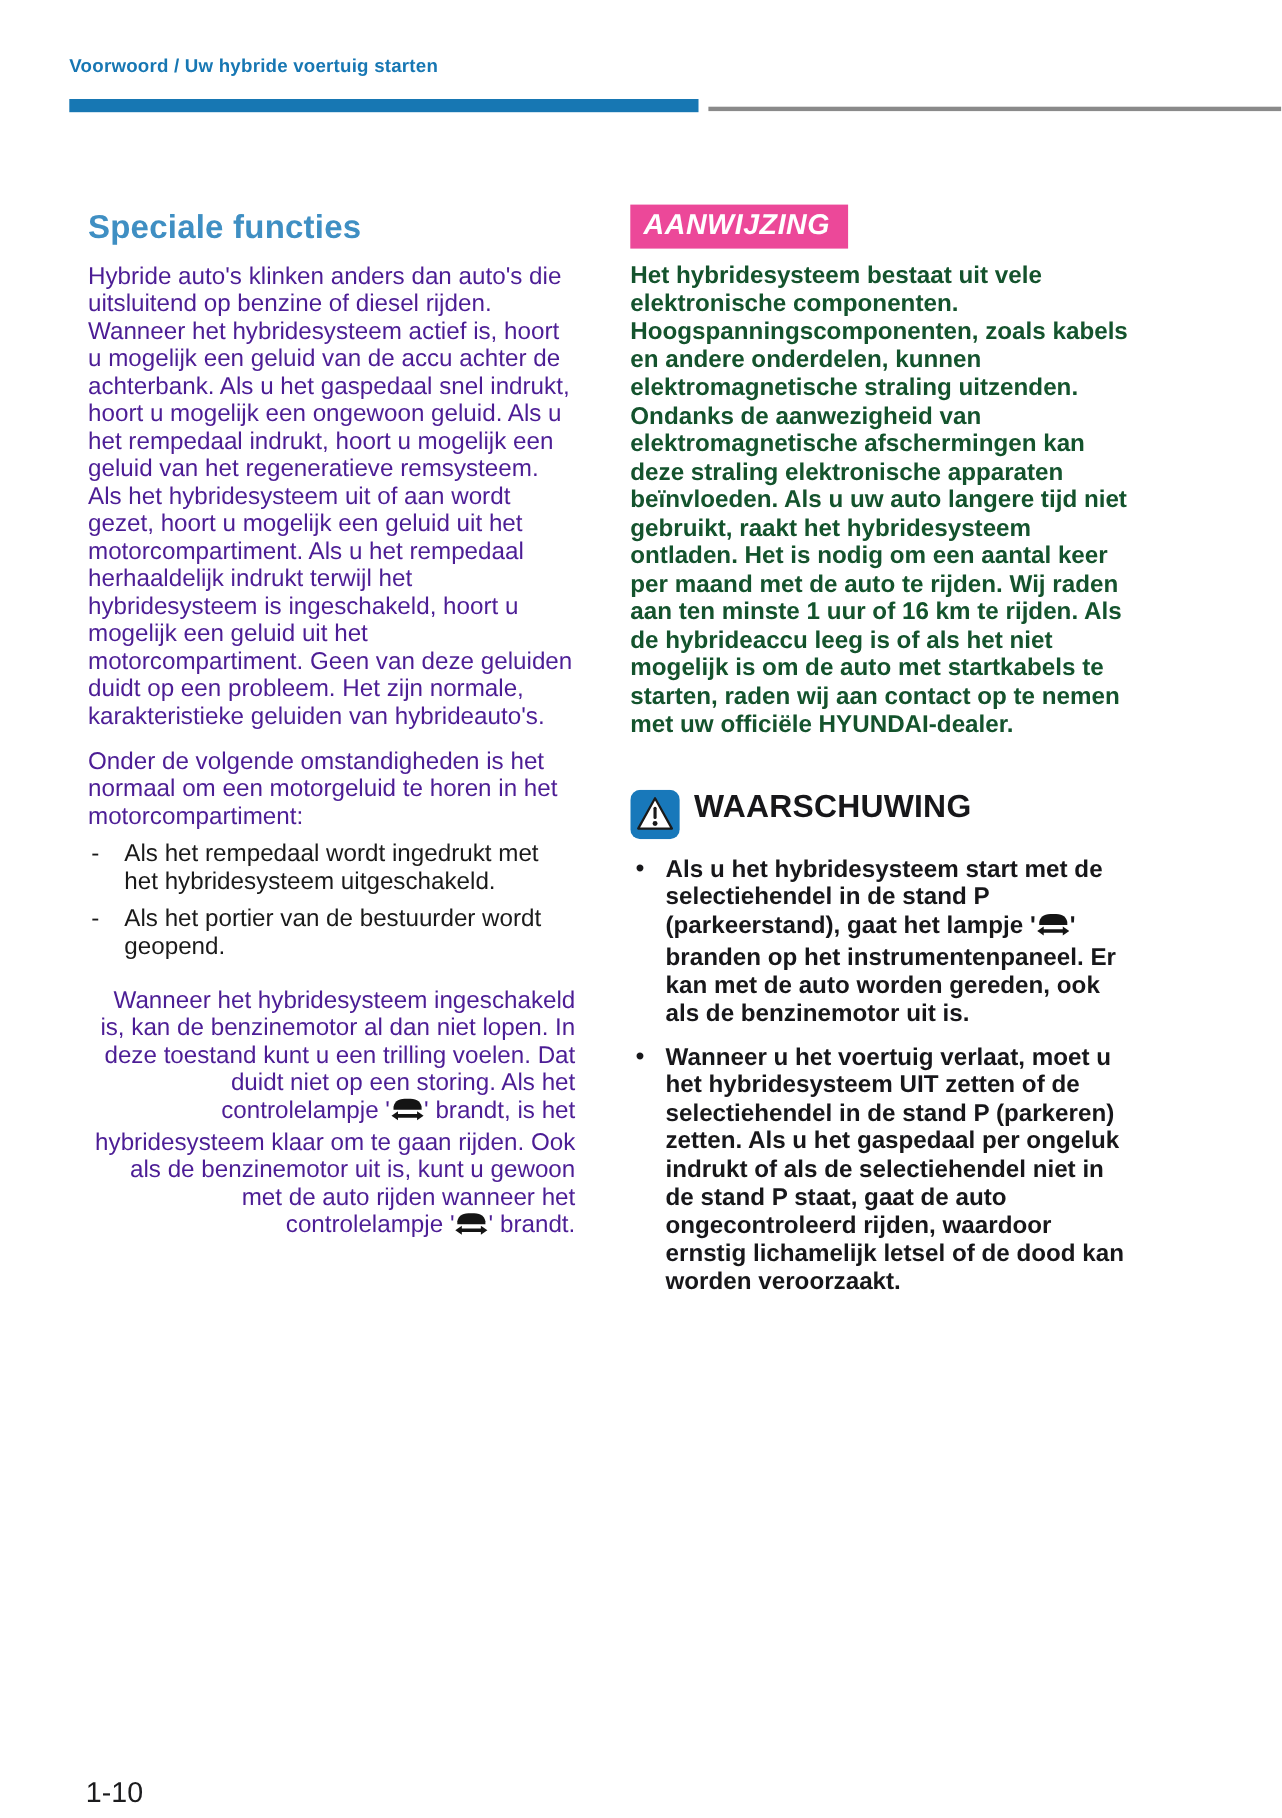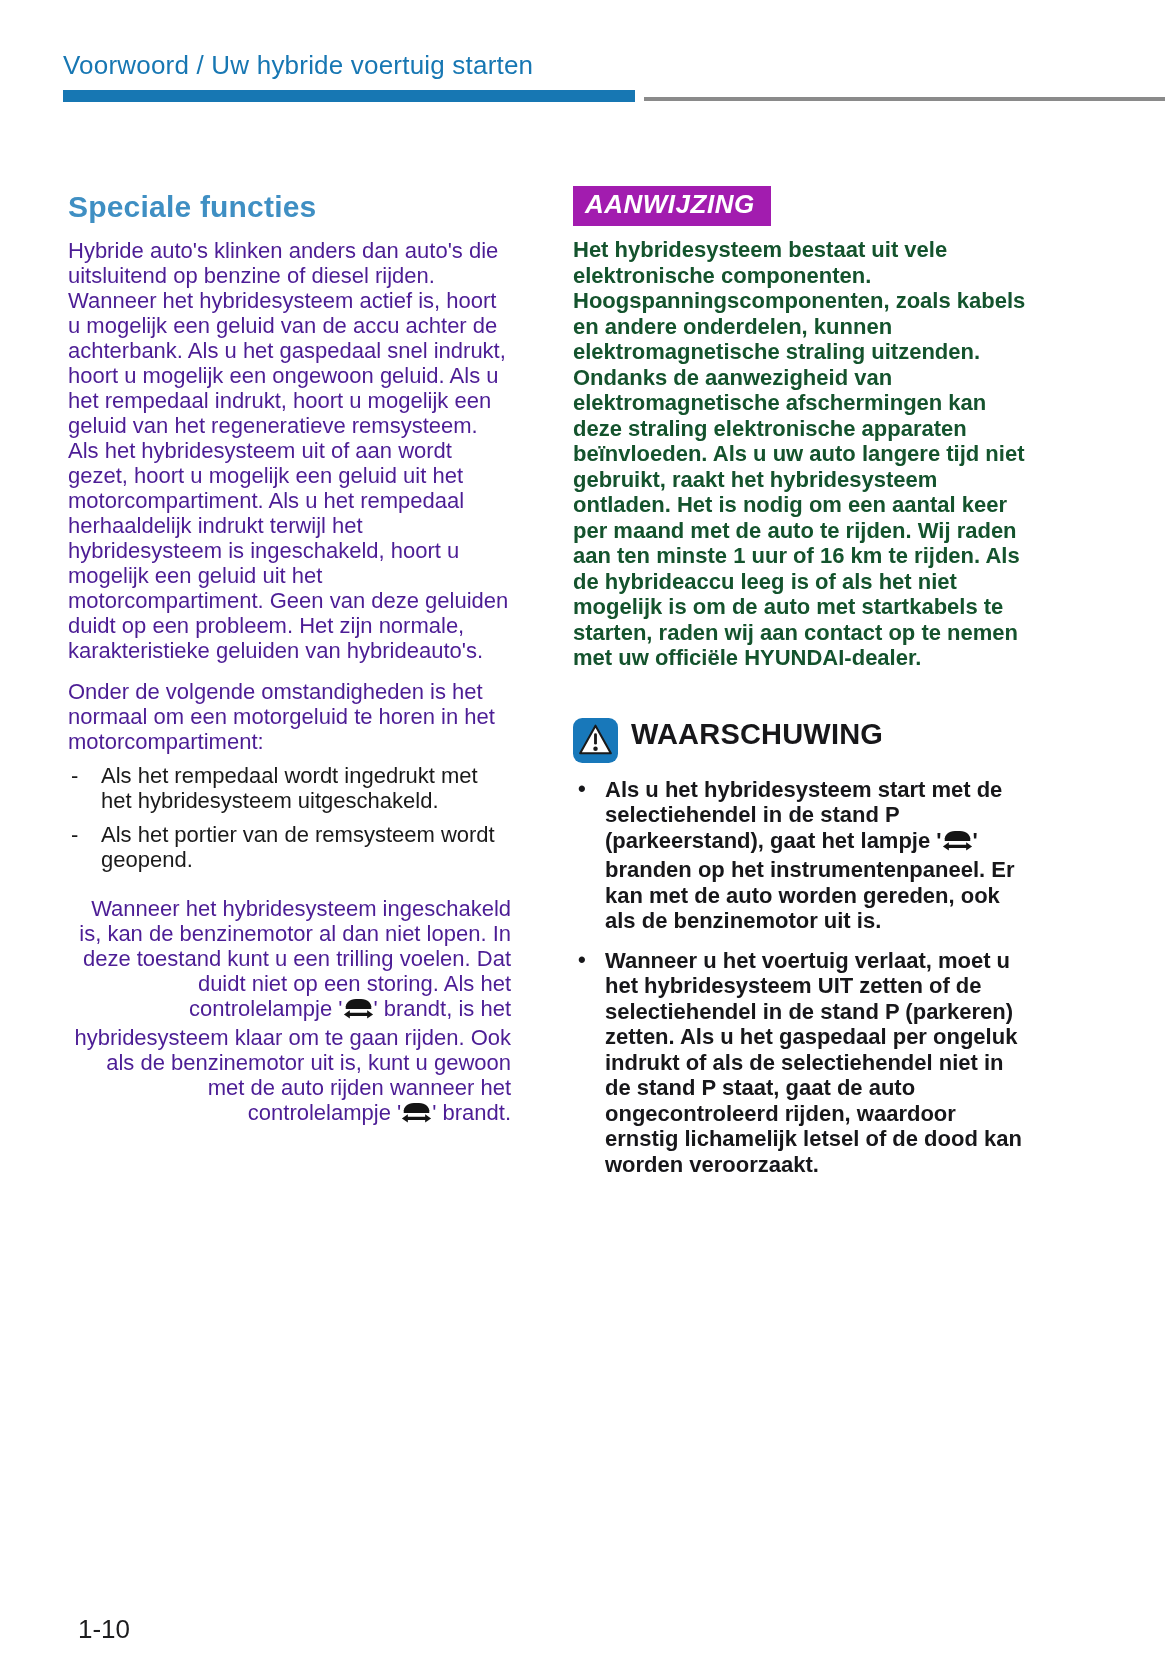--- a/index.html
+++ b/index.html
@@ -3,41 +3,41 @@
 <meta charset="utf-8">
 <style>
   * { margin:0; padding:0; box-sizing:border-box; }
   html, body { background:#ffffff; }
   .page {
     position:relative; width:1165px; height:1653px; background:#ffffff;
     font-family:"Liberation Sans", sans-serif; color:#1a1a1a; overflow:hidden;
   }
   .breadcrumb {
     position:absolute; left:63px; top:50px;
-    font-size:26px; color:#1777b3; letter-spacing:0.2px; font-weight:400;
+    font-size:17px; color:#1777b3; letter-spacing:0.2px; font-weight:700;
   }
   .rule-blue { position:absolute; left:63px; top:90px; width:572px; height:12px; background:#1777b3; }
   .rule-gray { position:absolute; left:644px; top:97px; width:521px; height:4px; background:#8a8a8a; }
 
-  .col-left  { position:absolute; left:68px;  top:190px; width:443px; }
+  .col-left  { position:absolute; left:80px;  top:190px; width:443px; }
   .col-right { position:absolute; left:573px; top:186px; width:459px; }
 
   .section-title { color:#3f8fc3; font-size:30px; font-weight:bold; margin-bottom:14px; letter-spacing:0.2px; }
 
   .body-text { font-size:22px; line-height:25px; color:#4c1d95; }
   .para-gap { margin-top:16px; }
 
   .dash-list { margin-top:9px; }
   .dash-item { position:relative; padding-left:33px; margin-top:9px; font-size:22px; line-height:25px; }
   .dash-item::before { content:"-"; position:absolute; left:3px; top:0; }
 
   .inline-icon { display:inline-block; vertical-align:-4px; }
 
   .notice-badge {
-    display:inline-block; background:#a21caf; color:#ffffff;
+    display:inline-block; background:#ec4899; color:#ffffff;
     font-style:italic; font-weight:bold; font-size:26px;
     padding:3px 16px 6px 12px; letter-spacing:0.5px;
   }
   .notice-body { margin-top:11px; font-weight:bold; font-size:22px; line-height:25.5px; color:#14532d; }
 
   .warning-header { margin-top:47px; display:flex; align-items:flex-start; gap:13px; }
   .warning-title { font-size:29px; font-weight:bold; color:#17171a; letter-spacing:0.2px; }
 
   .bullet-list { margin-top:6px; }
   .bullet-item {
@@ -59,21 +59,21 @@
 
   <div class="col-left">
     <div class="section-title">Speciale functies</div>
 
     <p class="body-text">Hybride auto's klinken anders dan auto's die uitsluitend op benzine of diesel rijden. Wanneer het hybridesysteem actief is, hoort u mogelijk een geluid van de accu achter de achterbank. Als u het gaspedaal snel indrukt, hoort u mogelijk een ongewoon geluid. Als u het rempedaal indrukt, hoort u mogelijk een geluid van het regeneratieve remsysteem. Als het hybridesysteem uit of aan wordt gezet, hoort u mogelijk een geluid uit het motorcompartiment. Als u het rempedaal herhaaldelijk indrukt terwijl het hybridesysteem is ingeschakeld, hoort u mogelijk een geluid uit het motorcompartiment. Geen van deze geluiden duidt op een probleem. Het zijn normale, karakteristieke geluiden van hybrideauto's.</p>
 
     <p class="body-text para-gap">Onder de volgende omstandigheden is het normaal om een motorgeluid te horen in het motorcompartiment:</p>
 
     <div class="dash-list">
       <div class="dash-item">Als het rempedaal wordt ingedrukt met het hybridesysteem uitgeschakeld.</div>
-      <div class="dash-item">Als het portier van de remsysteem wordt geopend.</div>
+      <div class="dash-item">Als het portier van de bestuurder wordt geopend.</div>
     </div>
 
     <p class="body-text" style="margin-top:24px;text-align:right;">
       <span>Wanneer het hybridesysteem ingeschakeld is, kan de benzinemotor al dan niet lopen. In deze toestand kunt u een trilling voelen. Dat duidt niet op een storing. Als het controlelampje '</span><span class="inline-icon"><svg width="31" height="24" viewBox="0 0 34 26" fill="#141414" xmlns="http://www.w3.org/2000/svg">
             <path d="M3 11 C4.5 4.5 9 3 17 3 C25 3 29.5 4.5 31 11 L31 14 L3 14 Z"></path>
             <path d="M1 20 L7.5 15.5 L7.5 18.2 L26.5 18.2 L26.5 15.5 L33 20 L26.5 24.5 L26.5 21.8 L7.5 21.8 L7.5 24.5 Z"></path>
           </svg></span><span>' brandt, is het hybridesysteem klaar om te gaan rijden. Ook als de benzinemotor uit is, kunt u gewoon met de auto rijden wanneer het controlelampje '</span><span class="inline-icon"><svg width="31" height="24" viewBox="0 0 34 26" fill="#141414" xmlns="http://www.w3.org/2000/svg">
             <path d="M3 11 C4.5 4.5 9 3 17 3 C25 3 29.5 4.5 31 11 L31 14 L3 14 Z"></path>
             <path d="M1 20 L7.5 15.5 L7.5 18.2 L26.5 18.2 L26.5 15.5 L33 20 L26.5 24.5 L26.5 21.8 L7.5 21.8 L7.5 24.5 Z"></path>
           </svg></span><span>' brandt.</span>

